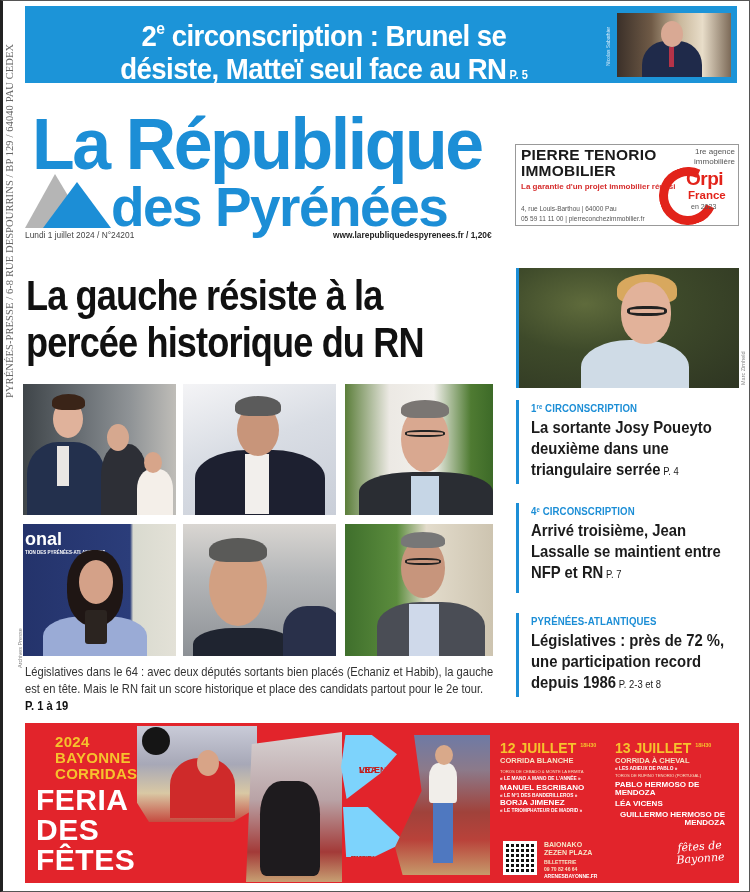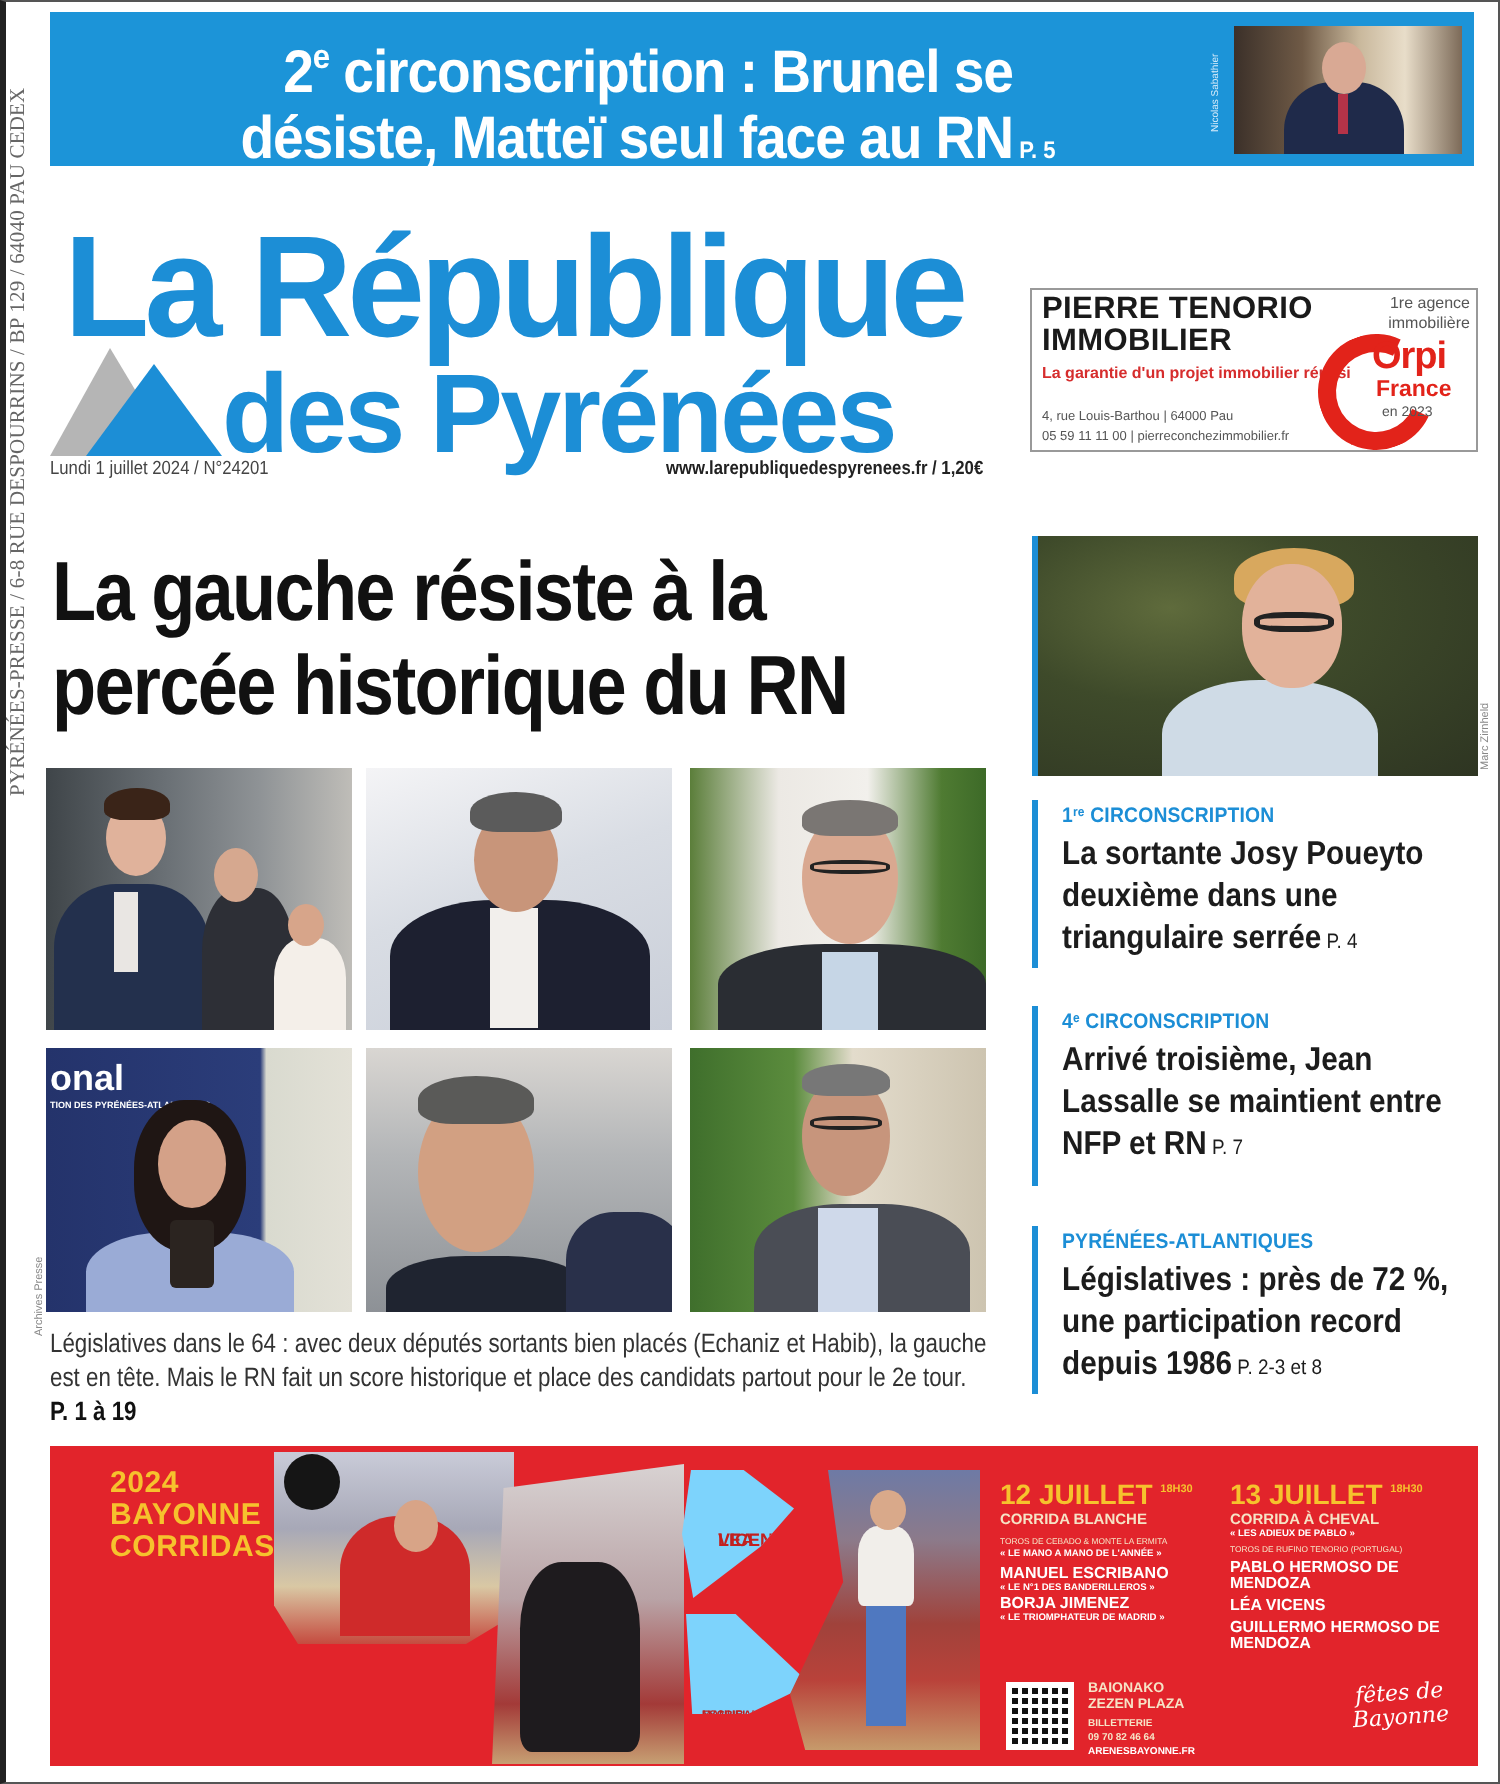--- a/index.html
+++ b/index.html
@@ -262,20 +262,25 @@
   <div class="kicker"><span></span><sup></sup><span>PYRÉNÉES-ATLANTIQUES</span></div>
   <div class="title"><span>Législatives : près de 72 %, une participation record depuis 1986</span><span class="pref"> P. 2-3 et 8</span></div>
 </div>
 
 <div class="feria-ad">
   <div class="f-year">
     <div>2024</div>
     <div>BAYONNE</div>
     <div>CORRIDAS</div>
   </div>
+  <div class="f-big">
+    <div>FERIA</div>
+    <div>DES</div>
+    <div>FÊTES</div>
+  </div>
 
   <div class="img-a"></div>
   <div class="torero-a"></div>
   <div class="torero-a-face"></div>
   <div class="hat"></div>
 
   <div class="img-b"></div>
   <div class="horse"></div>
   <div class="tag tag-lea">
     <span><span>LEA</span><br><span>VICENS</span></span>
@@ -300,21 +305,21 @@
     <div class="qt">« LE TRIOMPHATEUR DE MADRID »</div>
   </div>
 
   <div class="col col2">
     <div class="date"><span>13 JUILLET</span> <small>18H30</small></div>
     <div class="kind">CORRIDA À CHEVAL</div>
     <div class="qt">« LES ADIEUX DE PABLO »</div>
     <div class="tiny">TOROS DE RUFINO TENORIO (PORTUGAL)</div>
     <div class="nm" style="white-space:normal;width:90px;margin-top:2px;">PABLO HERMOSO DE MENDOZA</div>
     <div class="nm" style="margin-top:3px;">LÉA VICENS</div>
-    <div class="nm" style="white-space:normal;width:110px;margin-top:3px;">GUILLERMO HERMOSO DE MENDOZA</div>
+    <div class="nm" style="white-space:normal;width:110px;margin-top:3px;text-align:right;">GUILLERMO HERMOSO DE MENDOZA</div>
   </div>
 
   <div class="qr">
       <div></div>
     </div>
   <div class="venue">
     <div class="v1">BAIONAKO</div>
     <div class="v1">ZEZEN PLAZA</div>
     <div class="v2">BILLETTERIE</div>
     <div class="v2" style="margin-top:0;">09 70 82 46 64</div>

